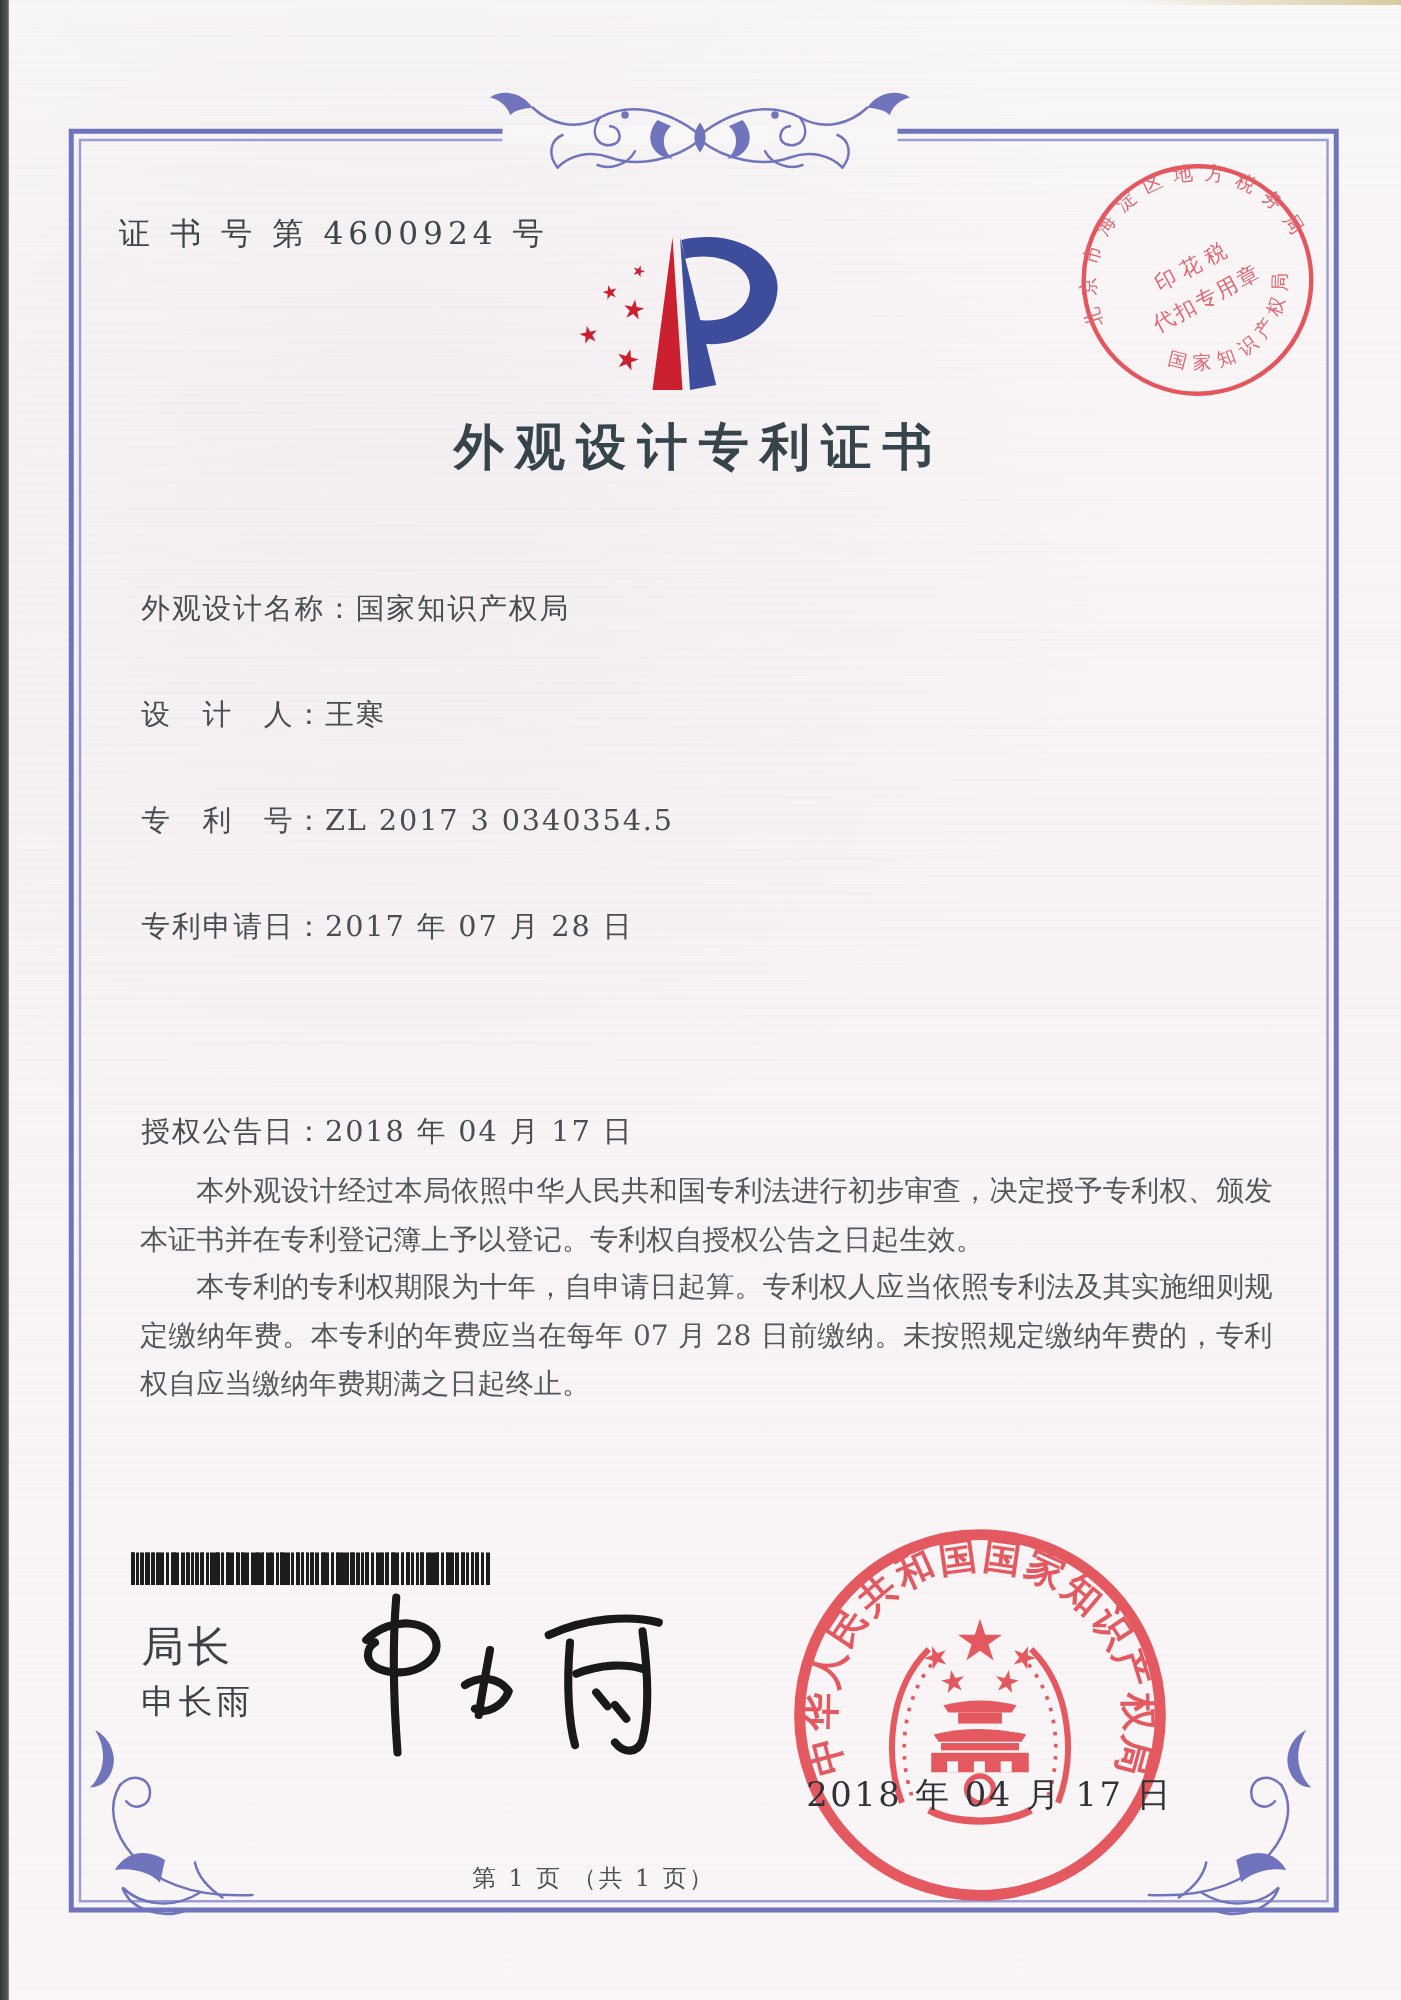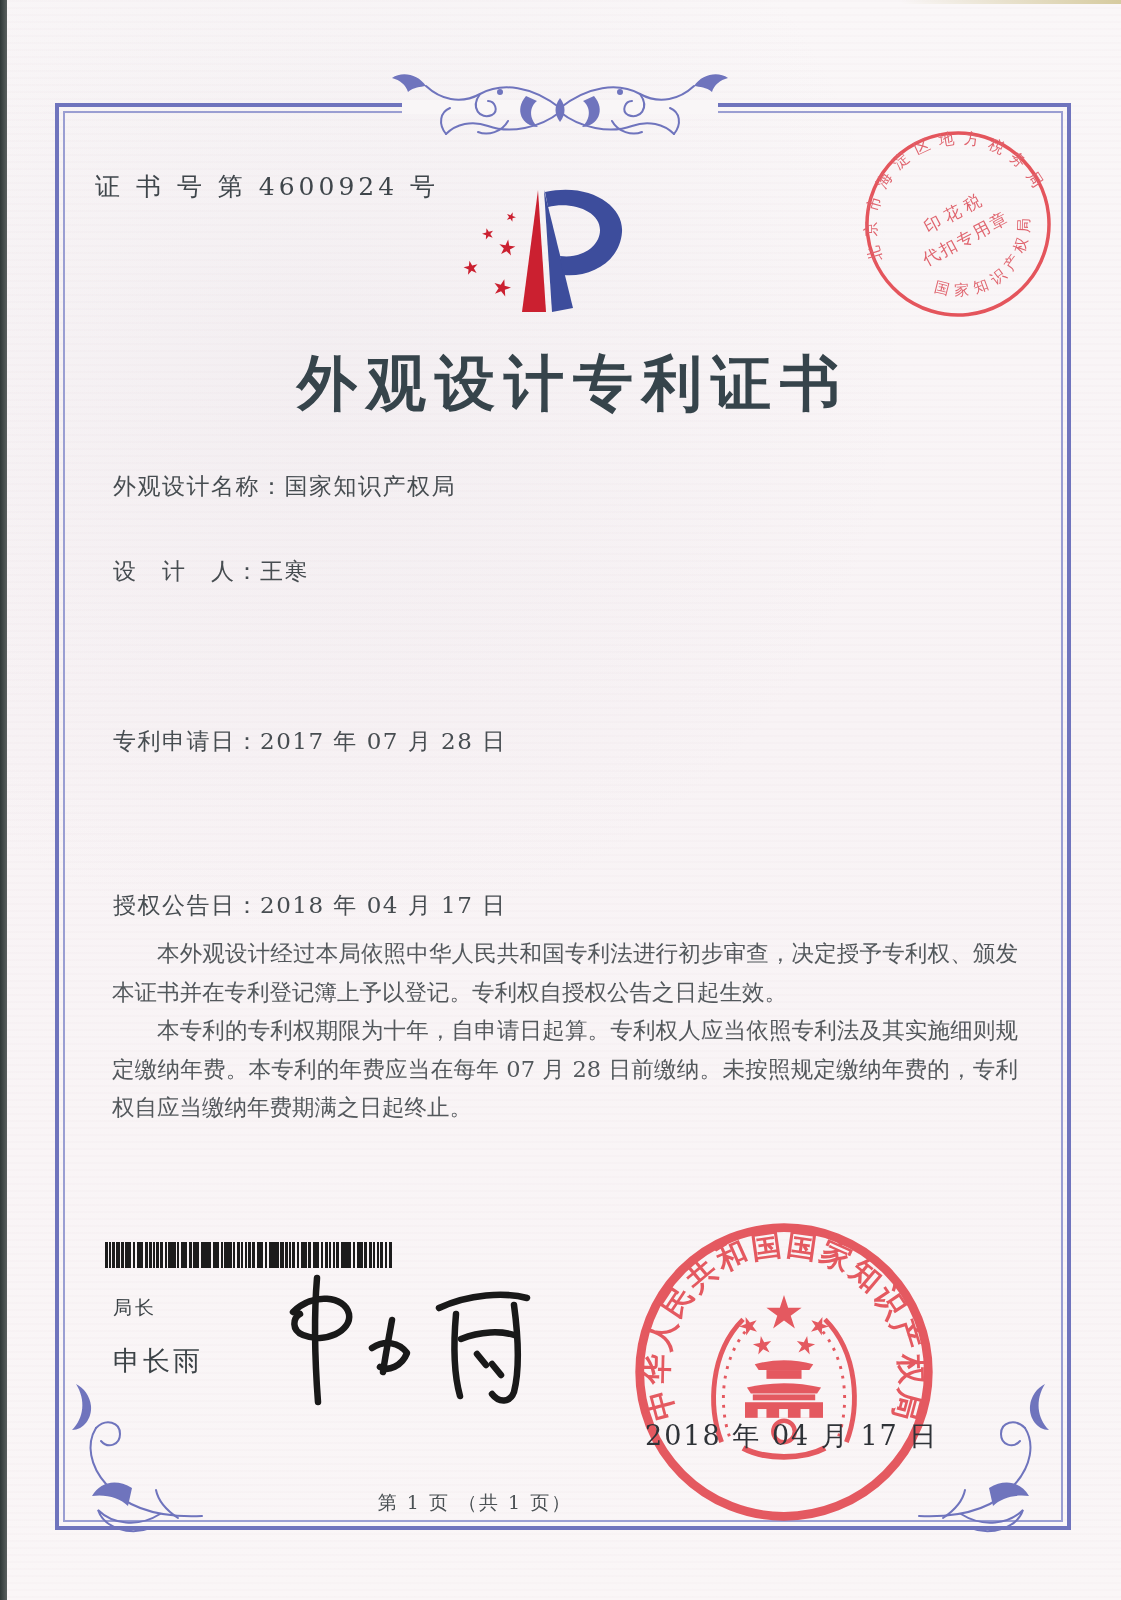--- a/index.html
+++ b/index.html
@@ -25,33 +25,33 @@
   .frame-inner{position:absolute;left:4px;top:4px;right:4px;bottom:4px;
     border:2px solid var(--border-light);}
   .ornament-top{position:absolute;left:380px;top:66px;width:360px;height:92px;}
   .corner-flourish{position:absolute;width:170px;height:170px;}
   .corner-br{left:903px;top:1366px;}
   .corner-bl{left:48px;top:1366px;transform:scaleX(-1);}
   .cert-no{position:absolute;left:95px;top:170px;font-size:25px;letter-spacing:4px;color:#3f464b;}
   .logo{position:absolute;left:452px;top:184px;width:185px;height:142px;}
   .tax-stamp{position:absolute;left:858px;top:124px;width:200px;height:200px;opacity:.9;}
   .title{position:absolute;left:55px;top:330px;width:1008px;text-align:center;
-    font-size:60px;font-weight:700;letter-spacing:9px;color:var(--title);margin:14px;}
+    font-size:40px;font-weight:700;letter-spacing:9px;color:var(--title);margin:0;}
   .field-row{position:absolute;left:113px;font-size:23px;letter-spacing:1.5px;color:var(--text);white-space:nowrap;}
   .f1{top:471px}.f2{top:556px}.f3{top:641px}.f4{top:726px}.f5{top:809px}.f6{top:890px}
   .paragraphs{position:absolute;left:112px;top:934px;width:906px;
     font-size:22.5px;line-height:38.5px;color:var(--para);text-align:justify;}
   .paragraphs p{margin:0;text-indent:2em;}
   .barcode{position:absolute;left:105px;top:1242px;width:287px;height:26px;
     background:
       repeating-linear-gradient(90deg,#1c1c1c 0 2px,rgba(0,0,0,0) 2px 4px),
       repeating-linear-gradient(90deg,#1c1c1c 0 1px,rgba(0,0,0,0) 1px 7px),
       repeating-linear-gradient(90deg,#1c1c1c 0 3px,rgba(0,0,0,0) 3px 11px),
       repeating-linear-gradient(90deg,#1c1c1c 0 2px,rgba(0,0,0,0) 2px 17px);}
-  .director-title{position:absolute;left:113px;top:1295px;font-size:19px;letter-spacing:3px;color:#3c4347;
+  .director-title{position:absolute;left:113px;top:1295px;font-size:34px;letter-spacing:3px;color:#3c4347;
     font-family:"DejaVu Sans","Liberation Sans",sans-serif;}
   .director-name{position:absolute;left:113px;top:1343px;font-size:27px;letter-spacing:3px;color:#3c4347;
     font-family:"DejaVu Sans","Liberation Sans",sans-serif;}
   .signature{position:absolute;left:255px;top:1262px;width:300px;height:150px;}
   .seal{position:absolute;left:628px;top:1216px;width:312px;height:312px;opacity:.88;}
   .grant-date-stamp{position:absolute;left:645px;top:1418px;font-size:27px;letter-spacing:2px;color:#2f3338;z-index:5;}
   .footer{position:absolute;left:300px;top:1490px;width:350px;text-align:center;
     font-size:19px;letter-spacing:2px;color:#4b5154;}
   svg{display:block;}
   .orn-stroke{stroke:var(--border);fill:none;stroke-width:2;stroke-linecap:round;}
@@ -146,20 +146,23 @@
     </g>
   </svg>
 
   <h1 class="title">外观设计专利证书</h1>
 
   <div class="field-row f1">
     <span>外观设计名称：</span><span>国家知识产权局</span>
   </div>
   <div class="field-row f2">
     <span>设　计　人：</span><span>王寒</span>
+  </div>
+  <div class="field-row f3">
+    <span>专　利　号：</span><span>ZL 2017 3 0340354.5</span>
   </div>
   <div class="field-row f4">
     <span>专利申请日：</span><span>2017 年 07 月 28 日</span>
   </div>
   <div class="field-row f6">
     <span>授权公告日：</span><span>2018 年 04 月 17 日</span>
   </div>
 
   <div class="paragraphs">
     <p>本外观设计经过本局依照中华人民共和国专利法进行初步审查，决定授予专利权、颁发本证书并在专利登记簿上予以登记。专利权自授权公告之日起生效。</p>

